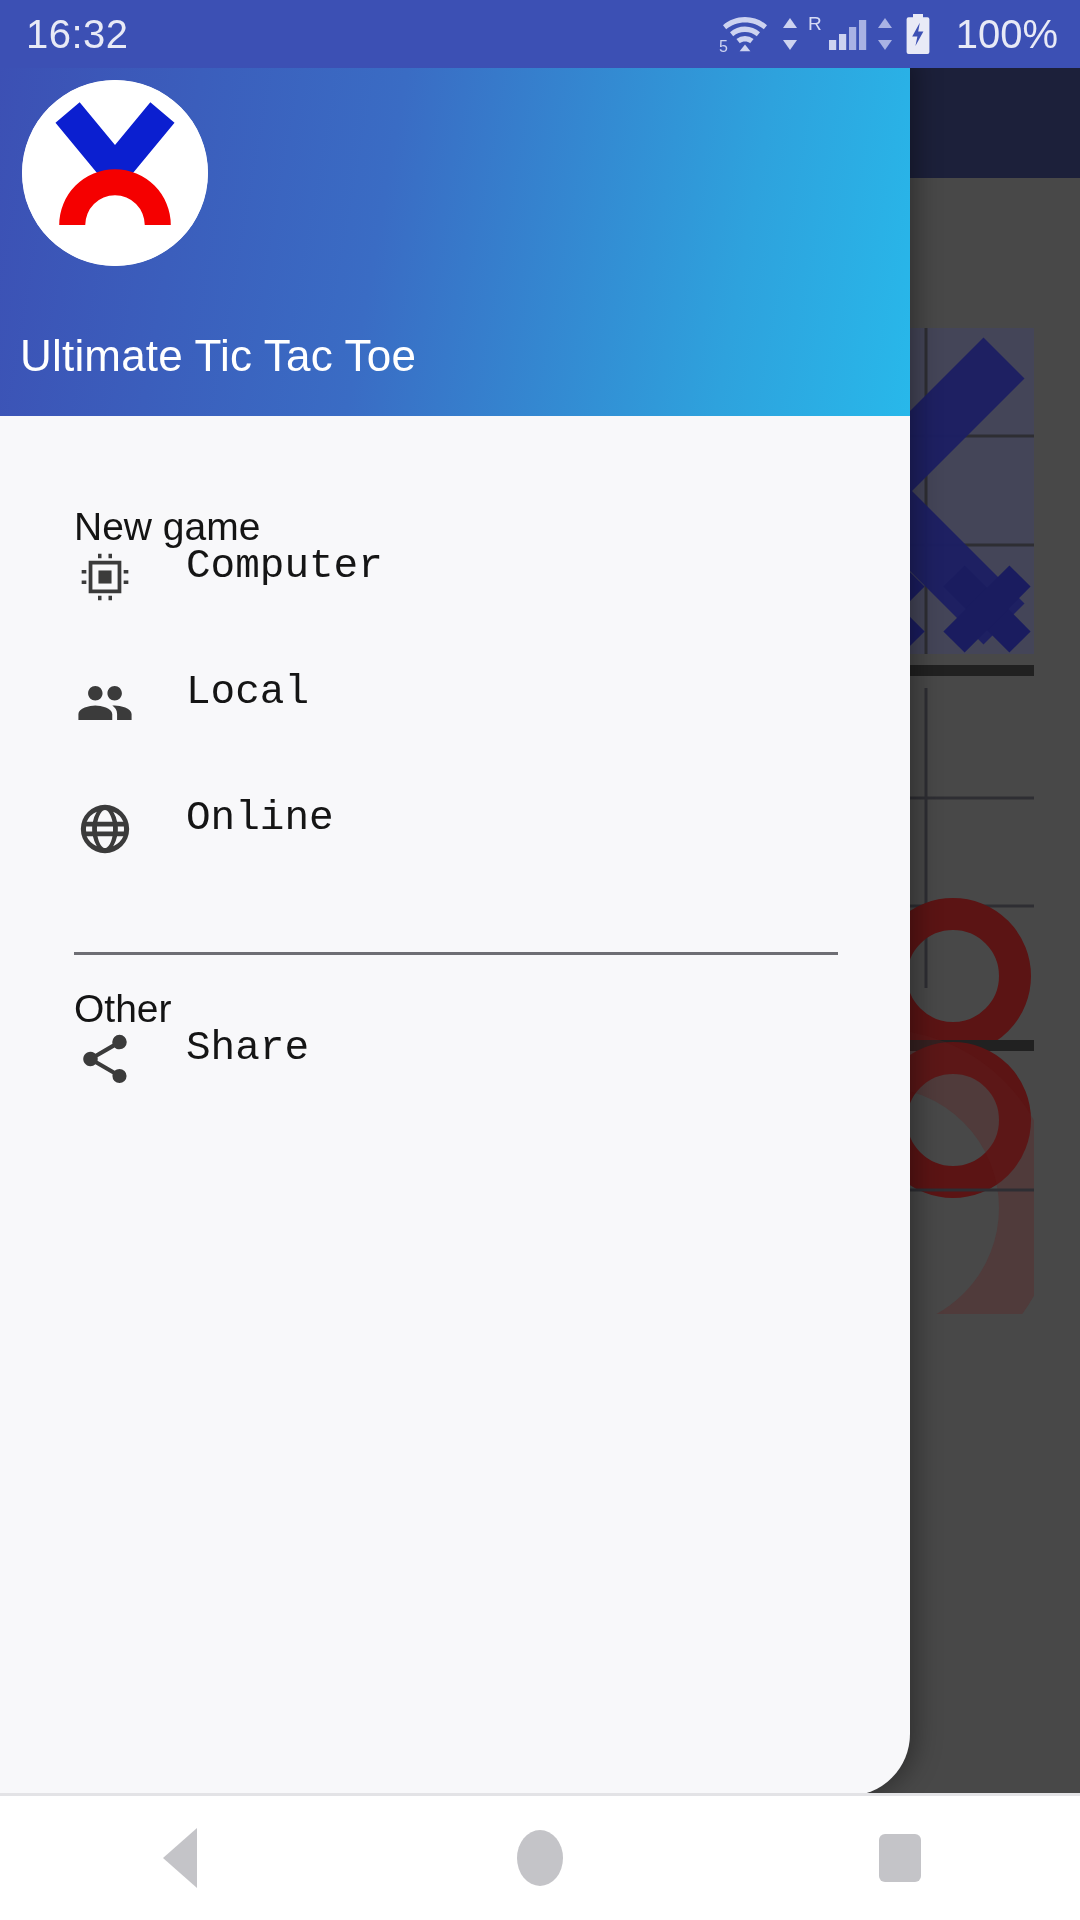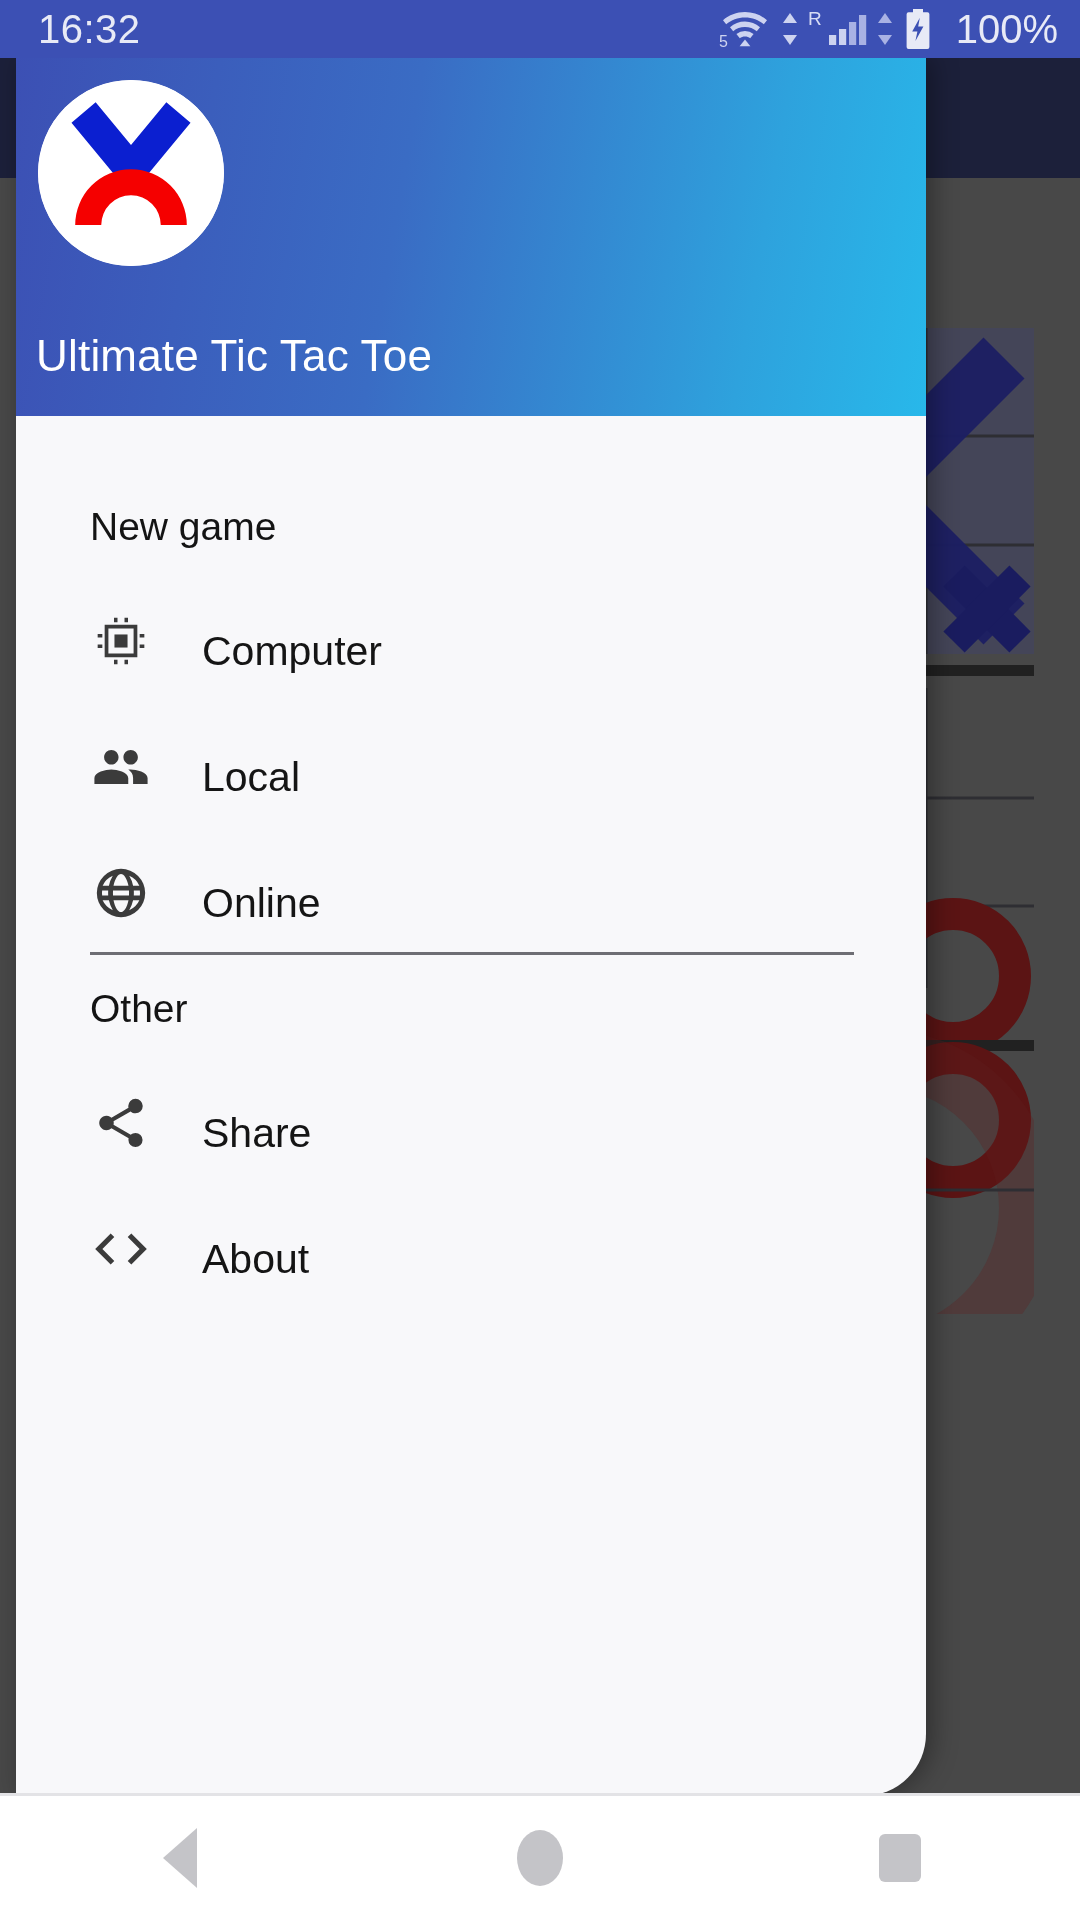--- a/index.html
+++ b/index.html
@@ -19,26 +19,26 @@
     width: 1080px;
     height: 1920px;
     background: #ffffff;
     overflow: hidden;
   }
 
   
   .status-bar {
     position: absolute;
     left: 0; top: 0;
-    width: 1080px; height: 58px;
+    width: 1080px; height: 68px;
     background: #3c50b4;
     display: flex;
     align-items: center;
     justify-content: space-between;
-    padding: 0 22px 0 38px;
+    padding: 0 22px 0 26px;
     box-sizing: border-box;
     z-index: 60;
   }
   .status-clock {
     color: #e8eaf6;
     font-size: 40px;
     letter-spacing: 0.5px;
     line-height: 1;
   }
   .status-icons {
@@ -105,21 +105,21 @@
     left: 0; top: 58px;
     width: 1080px;
     height: 1738px;
     background: rgba(30,30,30,0.45);
     z-index: 20;
   }
 
   
   .drawer {
     position: absolute;
-    left: 16px; top: 58px;
+    left: 0; top: 58px;
     width: 910px;
     height: 1738px;
     background: #f8f8fa;
     border-bottom-right-radius: 62px;
     overflow: hidden;
     z-index: 30;
     box-shadow: 6px 0 26px rgba(0,0,0,0.35);
   }
   .drawer-header {
     position: relative;
@@ -153,24 +153,25 @@
   .section-title {
     color: #141414;
     font-size: 39px;
     line-height: 1;
     padding-left: 74px;
     margin-top: 0;
   }
   .section-title.first { padding-top: 91px; }
   .nav-item {
     display: flex;
-    align-items: flex-end;
+    align-items: flex-start;
     height: 126px;
     padding-left: 74px;
     box-sizing: border-box;
+    font-family: Liberation Mono, monospace;
   }
   .nav-icon {
     width: 62px;
     height: 62px;
     flex: 0 0 62px;
     display: flex;
     align-items: center;
     justify-content: center;
   }
   .nav-label {
@@ -349,28 +350,20 @@
 
       <div class="nav-item">
         <span class="nav-icon">
           <svg width="58" height="58" viewBox="0 0 24 24">
             <path d="M18 16.1c-.76 0-1.44.3-1.96.77L8.91 12.7c.05-.23.09-.46.09-.7s-.04-.47-.09-.7l7.05-4.11c.54.5 1.25.81 2.04.81a3 3 0 1 0-3-3c0 .24.04.47.09.7L8.04 9.81A3 3 0 1 0 6 15a2.99 2.99 0 0 0 2.04-.81l7.12 4.16c-.05.21-.08.43-.08.65a2.92 2.92 0 1 0 2.92-2.9z" fill="#3b3b3b"></path>
           </svg>
         </span>
         <span class="nav-label">Share</span>
       </div>
 
-      <div class="nav-item">
-        <span class="nav-icon">
-          <svg width="62" height="62" viewBox="0 0 24 24">
-            <path d="M9.4 16.6 4.8 12l4.6-4.6L8 6l-6 6 6 6 1.4-1.4zm5.2 0 4.6-4.6-4.6-4.6L16 6l6 6-6 6-1.4-1.4z" fill="#3b3b3b"></path>
-          </svg>
-        </span>
-        <span class="nav-label">About</span>
-      </div>
 
     </div>
   </div>
 
   <div class="status-bar">
     <div class="status-clock">16:32</div>
     <div class="status-icons">
       <svg class="si" width="54" height="40" viewBox="0 0 27 20">
         <path d="M13.5 4.2c3.6 0 6.9 1.3 9.4 3.4l1.6-2C21.5 3 17.7 1.5 13.5 1.5S5.5 3 2.5 5.6l1.6 2c2.5-2.1 5.8-3.4 9.4-3.4z" fill="#cdd3f0"></path>
         <path d="M13.5 9c2.2 0 4.3.8 5.9 2.1l1.6-2A11.7 11.7 0 0 0 13.5 6.3c-2.8 0-5.4 1-7.5 2.8l1.6 2A9 9 0 0 1 13.5 9z" fill="#cdd3f0"></path>

